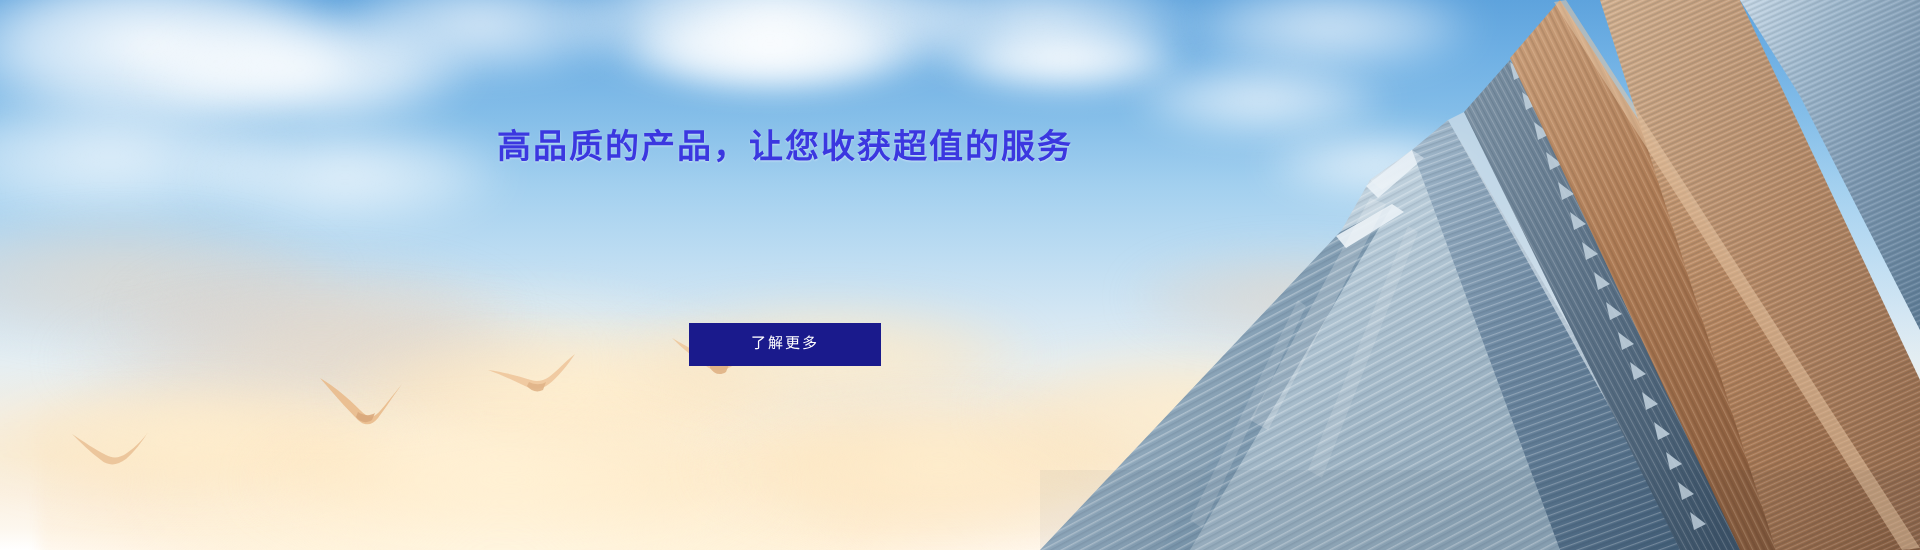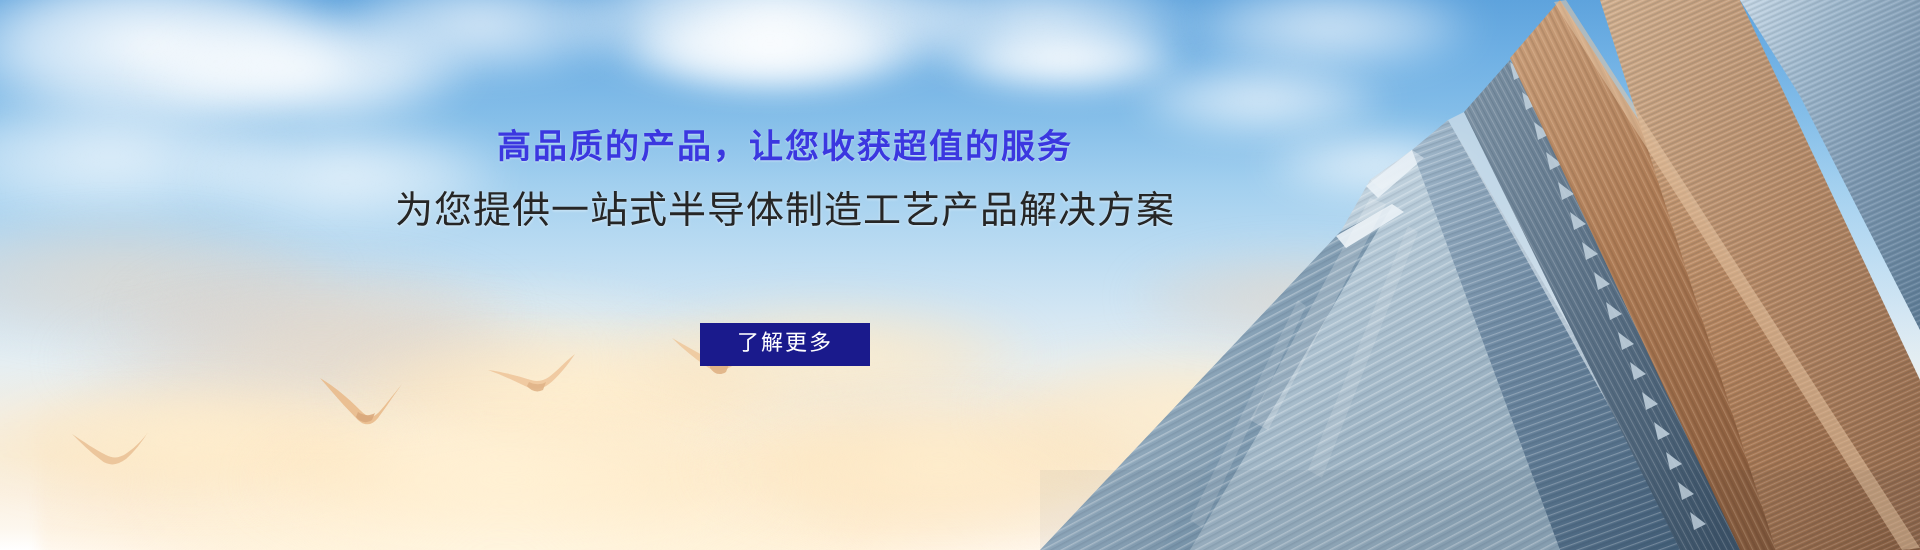--- a/index.html
+++ b/index.html
@@ -132,26 +132,26 @@
   .cta-row {
     position: absolute;
     left: 0;
     top: 323px;
     width: 1570px;
     text-align: center;
     pointer-events: auto;
   }
   .cta-button {
     display: inline-block;
-    width: 170px;
+    width: 192px;
     height: 43px;
     line-height: 43px;
     background: #1a1a8c;
     color: #ffffff;
-    font-size: 22px;
+    font-size: 15px;
     letter-spacing: 2px;
     text-align: center;
     border: none;
     cursor: pointer;
     font-family: inherit;
     padding: 0;
   }
 </style>
 </head>
 <body>
@@ -333,20 +333,19 @@
       <polygon points="330,180 372,150 384,158 342,190" fill="url(#skyedge)" opacity="0.5"></polygon>
 
       <polygon points="0,470 880,470 880,550 0,550" fill="#2b3d4e" opacity="0.05"></polygon>
     </svg>
   </div>
 
   <div class="content">
 
     <div class="headline">高品质的产品，让您收获超值的服务</div>
 
-    <div class="subhead">为您提供一站式半导体制造工艺产品解决方案</div>
 
     <div class="cta-row">
       <button class="cta-button">了解更多</button>
     </div>
 
   </div>
 </div>
 
 </body></html>

